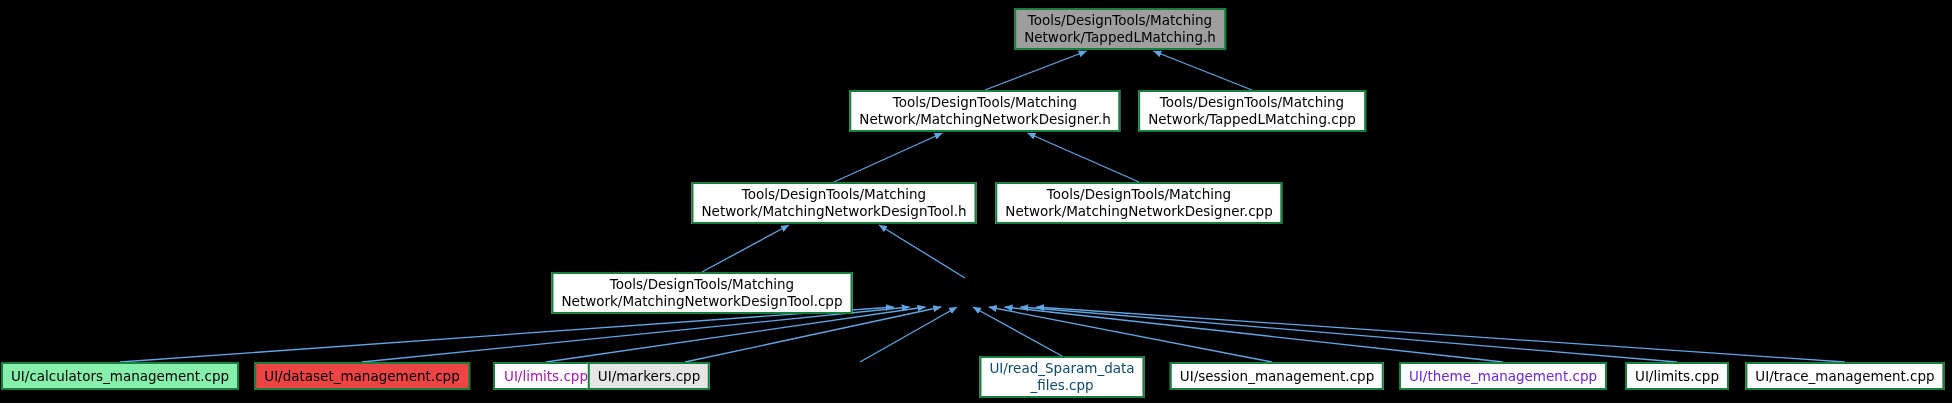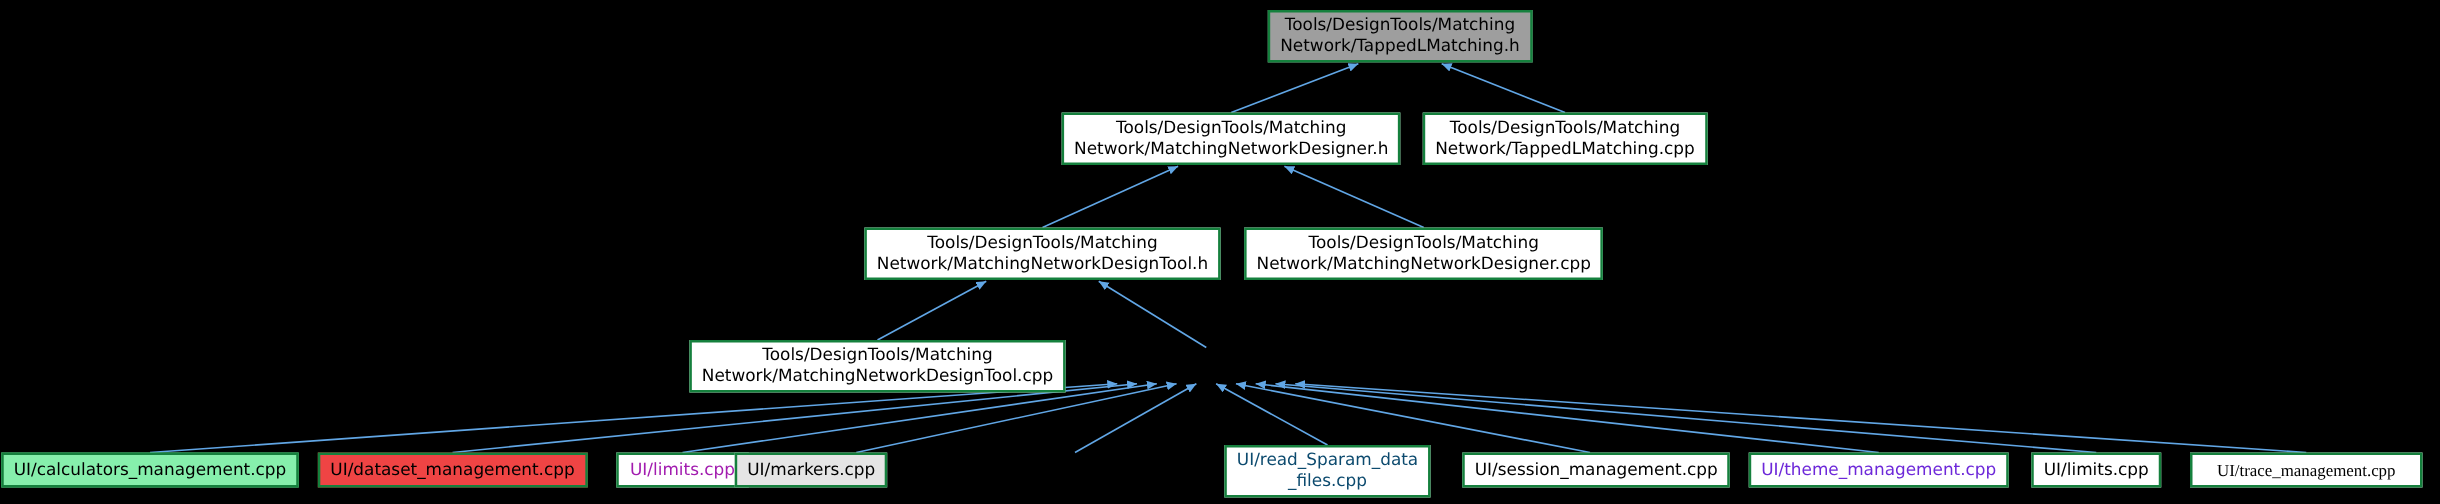--- a/index.html
+++ b/index.html
@@ -78,14 +78,14 @@
 Network/MatchingNetworkDesignTool.cpp</div>
     <div class="node" style="left: 120px; top: 362px; min-width: 232px; height: 28px; background: #86efac; color: rgb(0, 0, 0);">UI/calculators_management.cpp</div>
     <div class="node" style="left: 362px; top: 362px; min-width: 200px; height: 28px; background: #ef4444; color: rgb(0, 0, 0);">UI/dataset_management.cpp</div>
     <div class="node" style="left: 546px; top: 362px; min-width: 106px; height: 28px; background: rgb(255, 255, 255); color: #a21caf;">UI/limits.cpp</div>
     <div class="node" style="left: 649px; top: 362px; min-width: 114px; height: 28px; background: #e5e5e5; color: rgb(0, 0, 0);">UI/markers.cpp</div>
     <div class="node" style="left: 1062px; top: 356px; min-width: 158px; height: 42px; background: rgb(255, 255, 255); color: #0c4a6e;">UI/read_Sparam_data
 _files.cpp</div>
     <div class="node" style="left: 1277px; top: 362px; min-width: 202px; height: 28px; background: rgb(255, 255, 255); color: rgb(0, 0, 0);">UI/session_management.cpp</div>
     <div class="node" style="left: 1503px; top: 362px; min-width: 190px; height: 28px; background: rgb(255, 255, 255); color: #6d28d9;">UI/theme_management.cpp</div>
     <div class="node" style="left: 1677px; top: 362px; min-width: 98px; height: 28px; background: rgb(255, 255, 255); color: rgb(0, 0, 0);">UI/limits.cpp</div>
-    <div class="node" style="left: 1845px; top: 362px; min-width: 186px; height: 28px; background: rgb(255, 255, 255); color: rgb(0, 0, 0); font-family: Liberation Serif, serif;">UI/trace_management.cpp</div>
+    <div class="node" style="left: 1845px; top: 362px; min-width: 186px; height: 28px; background: rgb(255, 255, 255); color: rgb(0, 0, 0);">UI/trace_management.cpp</div>
   </div>
 
 </body></html>

